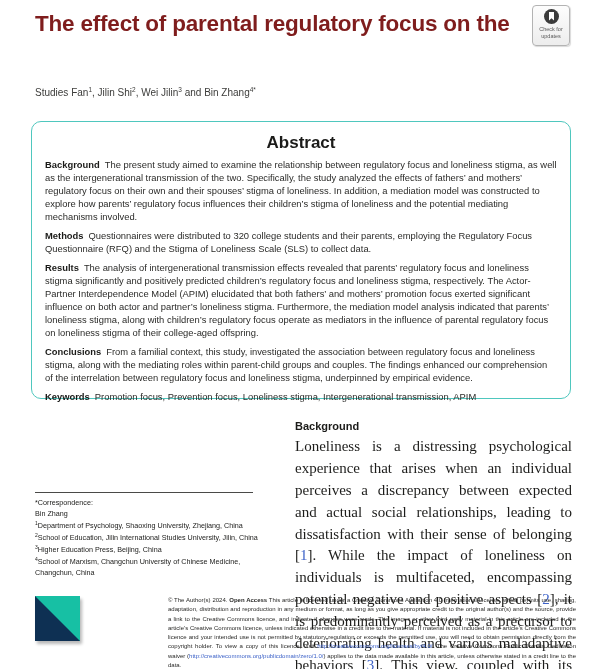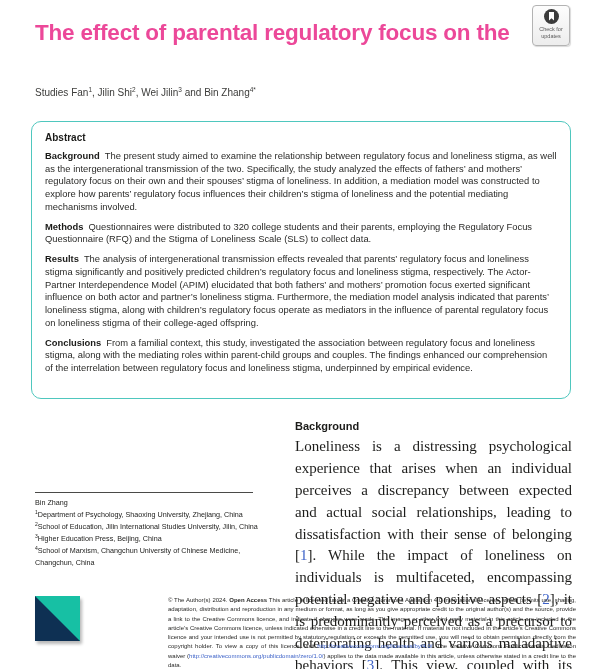--- a/index.html
+++ b/index.html
@@ -8,23 +8,23 @@
     width:600px; height:669px;
     font-family:"Liberation Sans", sans-serif;
     color:#1d1d1b;
     position:relative;
     overflow:hidden;
   }
   .page { position:relative; width:600px; height:669px; background:#fff; }
 
   
   .title {
-    position:absolute; top:19px; left:35px; width:500px;
+    position:absolute; top:10px; left:35px; width:500px;
     font-size:22.5px; line-height:1.23; font-weight:700;
-    letter-spacing:-0.2px; color:#ec4899;
+    letter-spacing:-0.2px; color:#7f1d1d;
   }
   .authors {
     position:absolute; top:86px; left:35px; width:480px;
     font-size:10px; color:#3c3c3a;
   }
   .authors sup { font-size:6.5px; }
 
   
   .badge {
     position:absolute; top:5px; left:532px;
@@ -42,21 +42,21 @@
   }
   .badge-text { font-size:5.5px; color:#5a5a5a; line-height:1.25; text-align:center; }
 
   
   .abstract-box {
     position:absolute; top:121px; left:31px; width:540px; height:278px;
     border:1.5px solid #4fc7be; border-radius:10px;
     padding:9px 13px 8px 13px;
     font-size:9.4px; line-height:1.37; color:#2b2b29;
   }
-  .abstract-heading { font-size:10px; font-weight:700; color:#1b1b19; margin-bottom:5px; }
+  .abstract-heading { font-size:17px; font-weight:700; color:#1b1b19; margin-bottom:5px;text-align:center; }
   .abs-sec { margin-bottom:6.5px; }
   .sec-label { font-weight:700; color:#1b1b19; margin-right:5px; }
 
   
   .left-col {
     position:absolute; top:492px; left:35px; width:226px;
     font-size:7.2px; line-height:1.5; color:#222220;
   }
   .left-col .rule { border-top:1px solid #4a4a48; margin-bottom:5px; width:218px; }
   .left-col sup { font-size:5px; }
@@ -114,24 +114,26 @@
   </div>
 
   <div class="authors"><span>Studies Fan</span><sup>1</sup><span>, </span><span>Jilin Shi</span><sup>2</sup><span>, </span><span>Wei Jilin</span><sup>3</sup><span> and </span><span>Bin Zhang</span><sup>4*</sup></div>
 
   <div class="abstract-box">
     <div class="abstract-heading">Abstract</div>
     <p class="abs-sec"><span class="sec-label">Background</span><span>The present study aimed to examine the relationship between regulatory focus and loneliness stigma, as well as the intergenerational transmission of the two. Specifically, the study analyzed the effects of fathers’ and mothers’ regulatory focus on their own and their spouses’ stigma of loneliness. In addition, a mediation model was constructed to explore how parents’ regulatory focus influences their children’s stigma of loneliness and the potential mediating mechanisms involved.</span></p>
     <p class="abs-sec"><span class="sec-label">Methods</span><span>Questionnaires were distributed to 320 college students and their parents, employing the Regulatory Focus Questionnaire (RFQ) and the Stigma of Loneliness Scale (SLS) to collect data.</span></p>
     <p class="abs-sec"><span class="sec-label">Results</span><span>The analysis of intergenerational transmission effects revealed that parents’ regulatory focus and loneliness stigma significantly and positively predicted children’s regulatory focus and loneliness stigma, respectively. The Actor-Partner Interdependence Model (APIM) elucidated that both fathers’ and mothers’ promotion focus exerted significant influence on both actor and partner’s loneliness stigma. Furthermore, the mediation model analysis indicated that parents’ loneliness stigma, along with children’s regulatory focus operate as mediators in the influence of parental regulatory focus on loneliness stigma of their college-aged offspring.</span></p>
     <p class="abs-sec"><span class="sec-label">Conclusions</span><span>From a familial context, this study, investigated the association between regulatory focus and loneliness stigma, along with the mediating roles within parent-child groups and couples. The findings enhanced our comprehension of the interrelation between regulatory focus and loneliness stigma, underpinned by empirical evidence.</span></p>
+    <p class="abs-sec"><span class="sec-label">Keywords</span><span>Promotion focus, Prevention focus, Loneliness stigma, Intergenerational transmission, APIM</span></p>
   </div>
 
   <div class="left-col">
     <div class="rule"></div>
+    <div>*Correspondence:</div>
     <div>Bin Zhang</div>
     <div><sup>1</sup><span>Department of Psychology, Shaoxing University, Zhejiang, China</span></div>
     <div><sup>2</sup><span>School of Education, Jilin International Studies University, Jilin, China</span></div>
     <div><sup>3</sup><span>Higher Education Press, Beijing, China</span></div>
     <div><sup>4</sup><span>School of Marxism, Changchun University of Chinese Medicine, Changchun, China</span></div>
   </div>
 
   <div class="right-col">
     <div class="bg-heading">Background</div>
     <p class="bg-body"><span>Loneliness is a distressing psychological experience that arises when an individual perceives a discrepancy between expected and actual social relationships, leading to dissatisfaction with their sense of belonging [</span><span class="cite">1</span><span>]. While the impact of loneliness on individuals is multifaceted, encompassing potential negative and positive aspects [</span><span class="cite">2</span><span>], it is predominantly perceived as a precursor to deteriorating health and various maladaptive behaviors [</span><span class="cite">3</span><span>]. This view, coupled with its association with negative affective states and adverse social experiences, has triggered people’s denial, rejection, and stigmatization toward</span></p>

